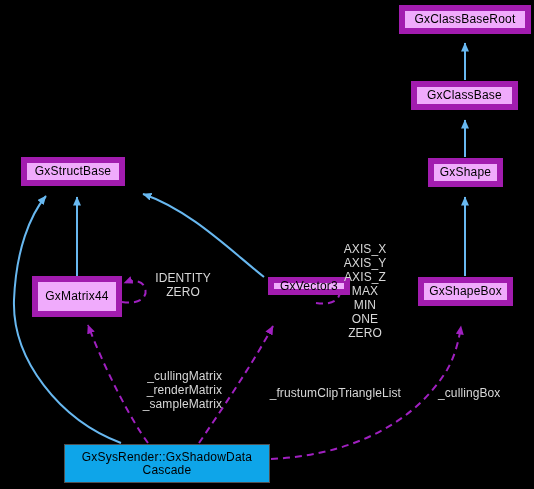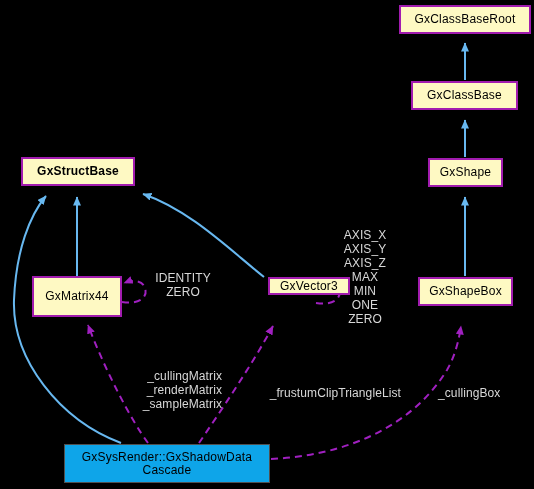--- a/index.html
+++ b/index.html
@@ -21,22 +21,22 @@
     position: absolute;
     left: 0;
     top: 0;
     width: 534px;
     height: 489px;
     pointer-events: none;
   }
   .node {
     position: absolute;
     box-sizing: border-box;
-    border: 2px solid #a21caf;
-    background: #fef9c3;
+    border: 6px solid #a21caf;
+    background: #f0abfc;
     color: #000000;
     font-size: 12px;
     line-height: 13px;
     display: flex;
     align-items: center;
     justify-content: center;
     text-align: center;
     white-space: pre-line;
     letter-spacing: 0.2px;
   }
@@ -99,33 +99,33 @@
   </svg>
 
   <div class="node" style="left:399px; top:5px; width:132px; height:29px;">GxClassBaseRoot</div>
 
   <div class="node" style="left:411px; top:81px; width:107px; height:29px;">GxClassBase</div>
 
   <div class="node" style="left:418px; top:277px; width:95px; height:29px;">GxShapeBox</div>
 
   <div class="node" style="left:428px; top:158px; width:75px; height:29px;">GxShape</div>
 
-  <div class="node" style="left:21px; top:157px; width:114px; height:29px;font-weight:bold;">GxStructBase</div>
+  <div class="node" style="left:21px; top:157px; width:104px; height:29px;">GxStructBase</div>
 
   <div class="node" style="left:32px; top:276px; width:90px; height:41px;">GxMatrix44</div>
 
   <div class="node" style="left:220px; top:277px; width:82px; height:18px;margin-left:48px;">GxVector3</div>
 
   <div class="node current" style="left:64px; top:444px; width:206px; height:39px;">GxSysRender::GxShadowData
 Cascade</div>
 
   <div class="edge-label centered" style="left:146px; top:271px; width:74px;">IDENTITY
 ZERO</div>
 
-  <div class="edge-label centered" style="left:331px; top:228px; width:68px;">AXIS_X
+  <div class="edge-label centered" style="left:331px; top:242px; width:68px;">AXIS_X
 AXIS_Y
 AXIS_Z
 MAX
 MIN
 ONE
 ZERO</div>
 
   <div class="edge-label right" style="left:112px; top:369px; width:110px;">_cullingMatrix
 _renderMatrix
 _sampleMatrix</div>

